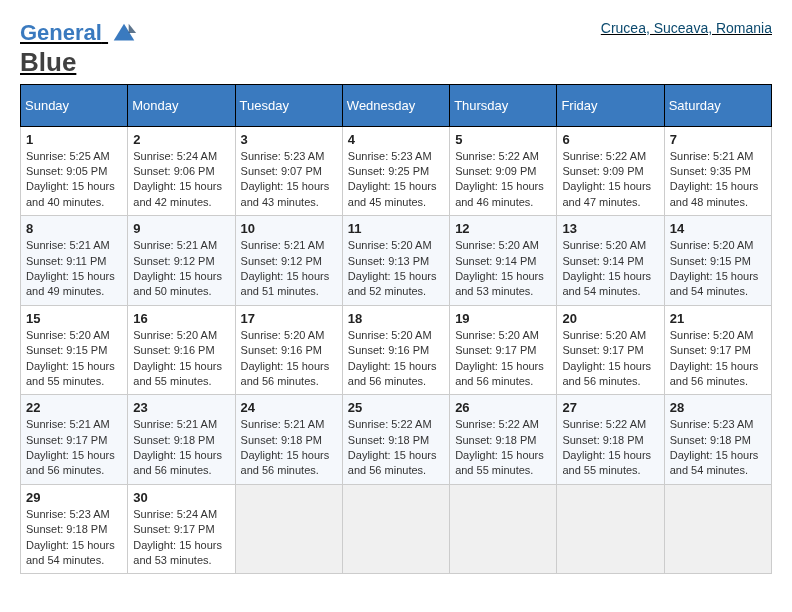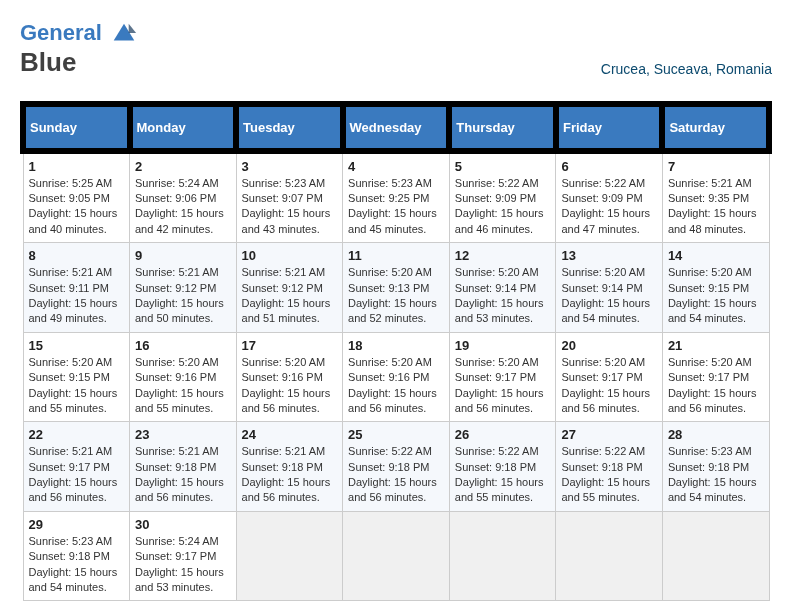--- a/index.html
+++ b/index.html
@@ -6,22 +6,23 @@
     body {
       font-family: Arial, sans-serif;
       background: #fff;
       width: 792px;
       min-height: 612px;
       padding: 20px;
     }
     .header {
       display: flex;
       justify-content: space-between;
-      align-items: flex-end;
-      margin-bottom: 24px;
+      align-items: flex-start;
+      margin-bottom: 7px;
+      text-decoration: underline;
     }
     .logo {
       display: flex;
       align-items: center;
     }
     .logo-text {
       font-size: 22px;
       font-weight: bold;
       color: #1a3a5c;
       line-height: 1.1;
@@ -47,24 +48,24 @@
       color: #0c4a6e;
     }
     .calendar {
       width: 100%;
       border-collapse: collapse;
     }
     .calendar thead tr th {
       background-color: #3a7abf;
       color: #fff;
       font-size: 13px;
-      font-weight: bold;
+      font-weight: normal;
       padding: 13px 4px;
       text-align: left;
-      border: 6px solid #000000;
+      border: 1px solid #000000;
     }
     .calendar tbody tr td {
       border: 1px solid #ccc;
       vertical-align: top;
       padding: 5px 5px;
       width: 107px;
       min-height: 80px;
       background: #fff;
       font-size: 10px;
       color: #333;

